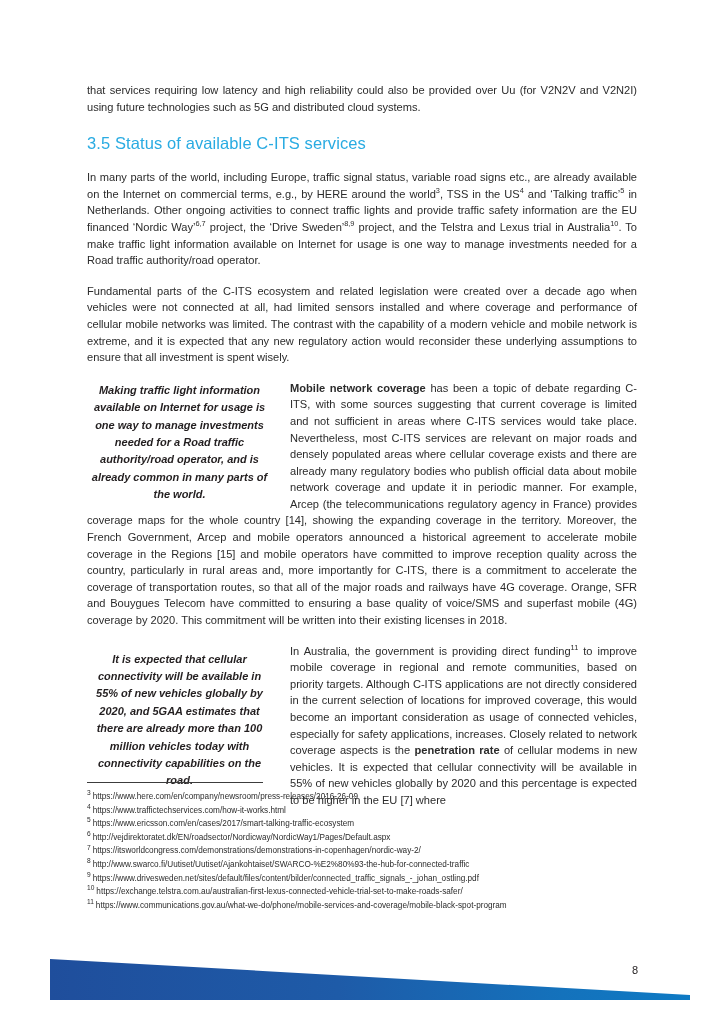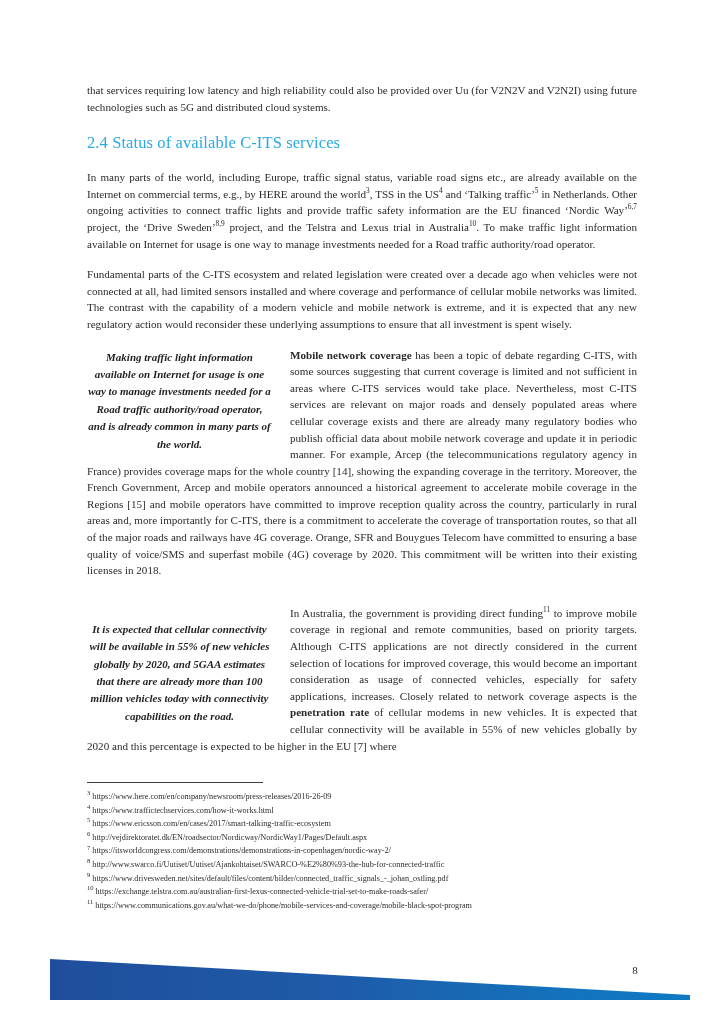--- a/index.html
+++ b/index.html
@@ -12,21 +12,20 @@
     font-family: "Liberation Sans", sans-serif;
     color: #231f20;
   }
   .page {
     position: relative;
     width: 724px;
     height: 1000px;
     background: #ffffff;
     overflow: hidden;
     box-sizing: border-box;
-    font-family: Liberation Serif, serif;
   }
 
   .content {
     position: absolute;
     left: 87px;
     top: 82px;
     width: 550px;
   }
 
   p.body-text {
@@ -62,24 +61,24 @@
     clear: left;
     margin: 0 18px 6px 0;
     font-style: italic;
     font-weight: bold;
     font-size: 11px;
     line-height: 17.4px;
     text-align: center;
     color: #231f20;
   }
   .quote-block.q1 { margin-top: 2px; }
-  .quote-block.q2 { margin-top: 16px; }
+  .quote-block.q2 { margin-top: 8px; }
 
   .flow-para {
-    margin: 12px 0 14px 0;
+    margin: 0 0 14px 0;
     font-size: 11.1px;
     line-height: 16.6px;
     text-align: justify;
     color: #2b2b2b;
   }
 
   .clearfix::after {
     content: "";
     display: table;
     clear: both;
@@ -131,21 +130,21 @@
 </style>
 </head>
 <body>
 
 <div class="page">
 
   <div class="content">
 
     <p class="body-text">that services requiring low latency and high reliability could also be provided over Uu (for V2N2V and V2N2I) using future technologies such as 5G and distributed cloud systems.</p>
 
-    <h2 class="section-heading">2.4 Status of available C-ITS services</h2>
+    <h2 class="section-heading">3.5 Status of available C-ITS services</h2>
 
     <p class="body-text"><span>In many parts of the world, including Europe, traffic signal status, variable road signs etc., are already available on the Internet on commercial terms, e.g., by HERE around the world</span><sup class="fn">3</sup><span>, TSS in the US</span><sup class="fn">4</sup><span> and ‘Talking traffic’</span><sup class="fn">5</sup><span> in Netherlands. Other ongoing activities to connect traffic lights and provide traffic safety information are the EU financed ‘Nordic Way’</span><sup class="fn">6,7</sup><span> project, the ‘Drive Sweden’</span><sup class="fn">8,9</sup><span> project, and the Telstra and Lexus trial in Australia</span><sup class="fn">10</sup><span>. To make traffic light information available on Internet for usage is one way to manage investments needed for a Road traffic authority/road operator.</span></p>
 
     <p class="body-text">Fundamental parts of the C-ITS ecosystem and related legislation were created over a decade ago when vehicles were not connected at all, had limited sensors installed and where coverage and performance of cellular mobile networks was limited. The contrast with the capability of a modern vehicle and mobile network is extreme, and it is expected that any new regulatory action would reconsider these underlying assumptions to ensure that all investment is spent wisely.</p>
 
     <div class="clearfix">
       <div class="quote-block q1">Making traffic light information available on Internet for usage is one way to manage investments needed for a Road traffic authority/road operator, and is already common in many parts of the world.</div>
       <p class="flow-para"><span class="bold">Mobile network coverage</span><span> has been a topic of debate regarding C-ITS, with some sources suggesting that current coverage is limited and not sufficient in areas where C-ITS services would take place. Nevertheless, most C-ITS services are relevant on major roads and densely populated areas where cellular coverage exists and there are already many regulatory bodies who publish official data about mobile network coverage and update it in periodic manner. For example, Arcep (the telecommunications regulatory agency in France) provides coverage maps for the whole country [14], showing the expanding coverage in the territory. Moreover, the French Government, Arcep and mobile operators announced a historical agreement to accelerate mobile coverage in the Regions [15] and mobile operators have committed to improve reception quality across the country, particularly in rural areas and, more importantly for C-ITS, there is a commitment to accelerate the coverage of transportation routes, so that all of the major roads and railways have 4G coverage. Orange, SFR and Bouygues Telecom have committed to ensuring a base quality of voice/SMS and superfast mobile (4G) coverage by 2020. This commitment will be written into their existing licenses in 2018.</span></p>
     </div>
 

